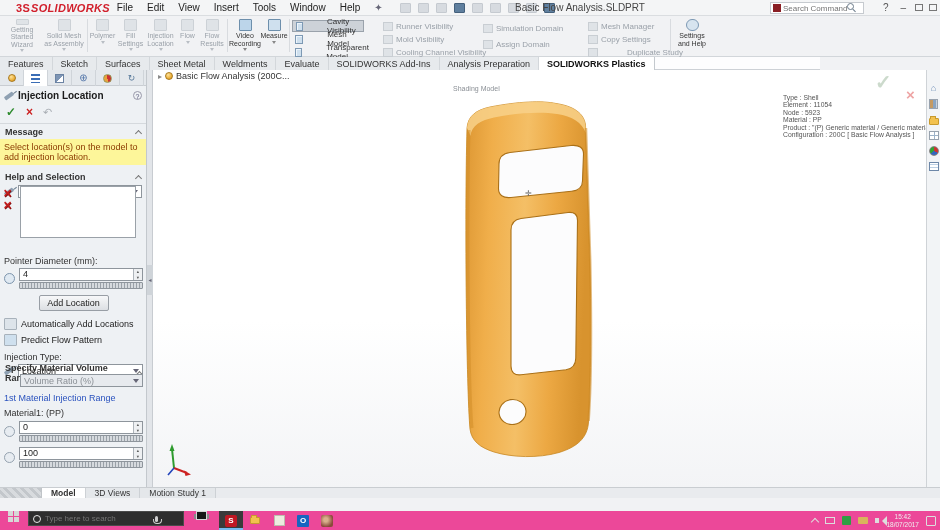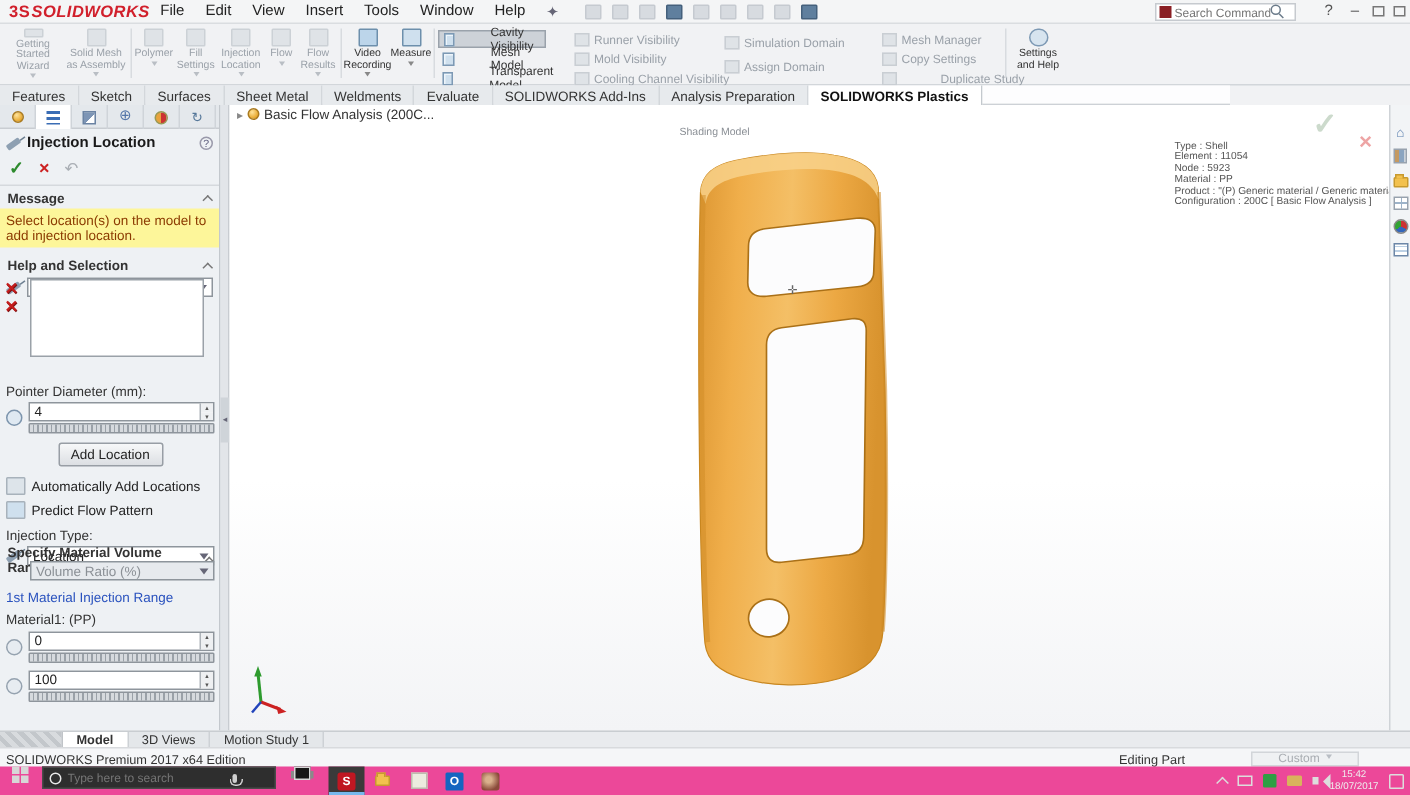--- a/index.html
+++ b/index.html
@@ -2,21 +2,21 @@
 <html><head>
 <meta charset="utf-8">
 <style>
   * { margin:0; padding:0; box-sizing:border-box; }
   html,body { width:940px; height:530px; overflow:hidden; font-family:"Liberation Sans",sans-serif; background:#e9ebee; }
   .abs { position:absolute; }
   #app { position:relative; width:940px; height:530px; background:#f1f2f4; }
 
   
   #titlebar { position:absolute; left:0; top:0; width:940px; height:16px; background:#f4f5f6; border-bottom:1px solid #dadde0; display:flex; align-items:center; font-size:10px; color:#333; }
-  .brand { color:#d1202c; font-weight:bold; font-style:italic; font-size:11px; letter-spacing:.3px; margin-left:6px; }
+  .brand { color:#d1202c; font-weight:bold; font-style:italic; font-size:11px; letter-spacing:.3px; margin-left:16px; }
   .brand .b3 { font-style:normal; font-weight:bold; margin-right:1px; }
   .menu-item { padding:0 7px; font-size:10px; color:#222; }
   .qat { display:flex; align-items:center; gap:7px; margin-left:10px; }
   .qat .qi { width:11px; height:10px; background:#d7dbe0; border:1px solid #c5cad0; border-radius:1px; }
   .qat .qi.on { background:#5f7f9e; border-color:#44607c; }
   #win-title { position:absolute; left:440px; top:2px; width:280px; text-align:center; font-size:10px; color:#444; }
   #search-box { position:absolute; left:770px; top:2px; width:94px; height:12px; border:1px solid #c6cacf; background:#fff; display:flex; align-items:center; }
   #search-box .sw-sq { width:8px; height:8px; background:#8a1f24; margin:0 2px; }
   #search-box input { border:none; outline:none; width:64px; font-size:8px; color:#999; font-family:"Liberation Sans",sans-serif; background:transparent; }
   .tb-ctrl { font-size:10px; color:#555; padding:0 3px; }
@@ -164,20 +164,21 @@
       <span class="qi"></span>
       <span class="qi"></span>
       <span class="qi"></span>
       <span class="qi on"></span>
       <span class="qi"></span>
       <span class="qi"></span>
       <span class="qi"></span>
       <span class="qi"></span>
       <span class="qi on"></span>
     </div>
+    <div id="win-title">Basic Flow Analysis.SLDPRT</div>
     <div id="search-box">
       <span class="sw-sq"></span>
       <input placeholder="Search Commands" style="">
       <span class="mag" style="color:#6b7b8a;"></span>
     </div>
     <div class="abs" style="left:880px; top:2px; display:flex; gap:6px; align-items:center;">
       <span class="tb-ctrl">?</span>
       <span class="tb-ctrl">–</span>
       <span class="sq-ico"></span>
       <span class="sq-ico"></span>
@@ -515,29 +516,20 @@
     <span class="tp-props"></span>
   </div>
 
   <div id="bottom-tabs">
     <div id="bt-scroll"></div>
     <div class="btab active">Model</div>
     <div class="btab">3D Views</div>
     <div class="btab">Motion Study 1</div>
   </div>
 
-  <div id="statusbar">
-    <span class="abs" style="left:4px; top:2px;">SOLIDWORKS Premium 2017 x64 Edition</span>
-    <span class="abs" style="right:150px; top:2px;">Editing Part</span>
-    <div id="sb-custom">
-      <span>Custom</span>
-        <span class="car" style="border-top-color:#b9bec4;"></span>
-    </div>
-
-  </div>
 
   <div id="taskbar">
     <span class="winlogo">
         <i></i>
         <i></i>
         <i></i>
         <i></i>
       </span>
     <div id="tb-search">
       <span class="cortana"></span>

